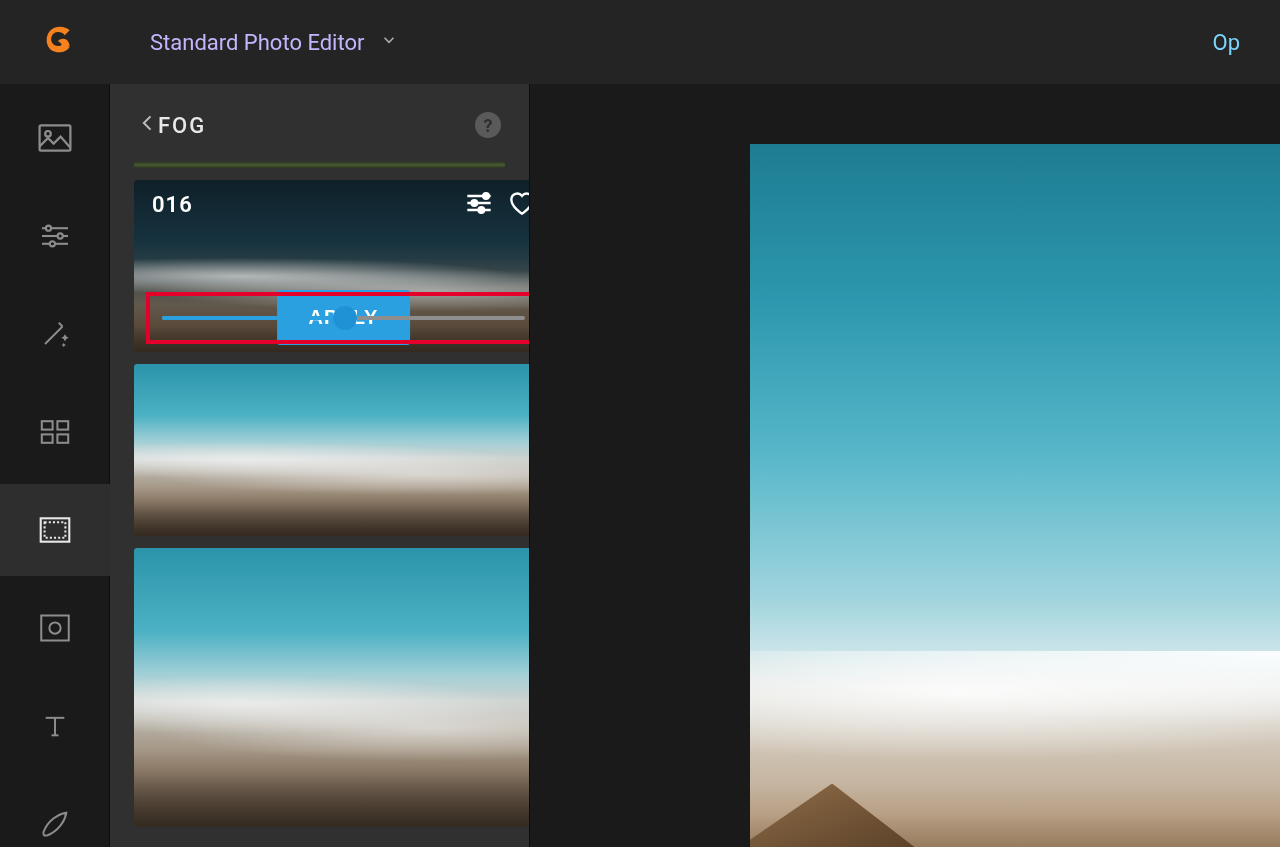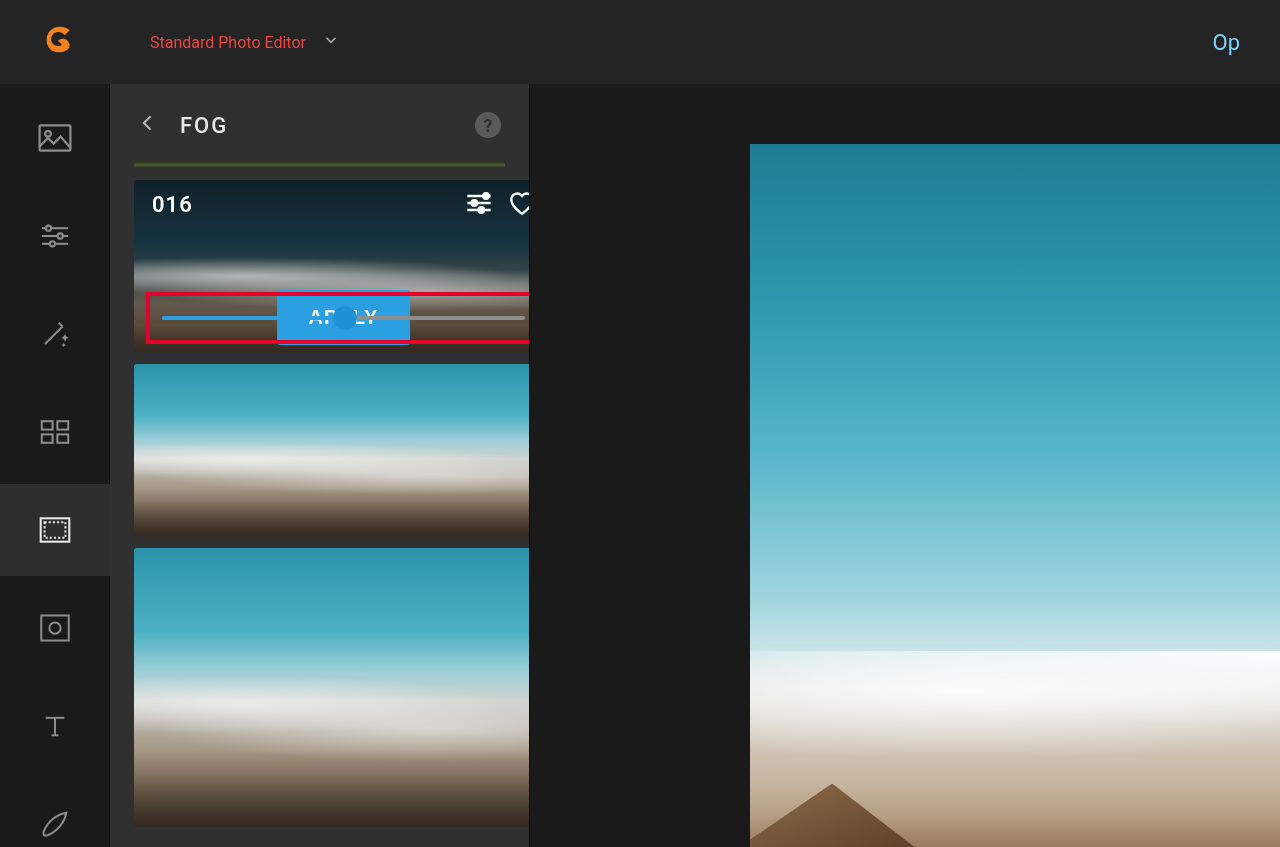--- a/index.html
+++ b/index.html
@@ -18,23 +18,23 @@
     background: #242424;
     display: flex;
     align-items: center;
     padding: 0 40px 0 38px;
   }
   .logo {
     width: 40px; height: 40px;
     margin-right: 72px;
   }
   .editor-title {
-    font-size: 16px;
+    font-size: 22px;
     font-weight: 400;
-    color: #ef4444;
+    color: #c4b5fd;
     margin-right: 16px;
   }
   .chevron-down {
     color: #aaa;
   }
   .header-spacer { flex: 1; }
   .header-right {
     font-size: 22px;
     color: #7dd3fc;
   }
@@ -79,21 +79,21 @@
     width: 420px;
     background: #303030;
     border-right: 1px solid #0d0d0d;
     display: flex;
     flex-direction: column;
   }
   .panel-header {
     display: flex;
     align-items: center;
     padding: 26px 28px 22px 28px;
-    gap: 22px;
+    gap: 0;
   }
   .back-chevron { color: #bdbdbd; cursor: pointer; }
   .panel-title {
     font-size: 22px;
     letter-spacing: 2px;
     font-weight: 500;
     color: #e8e8e8;
   }
   .panel-header-spacer { flex: 1; }
   .help-icon {

